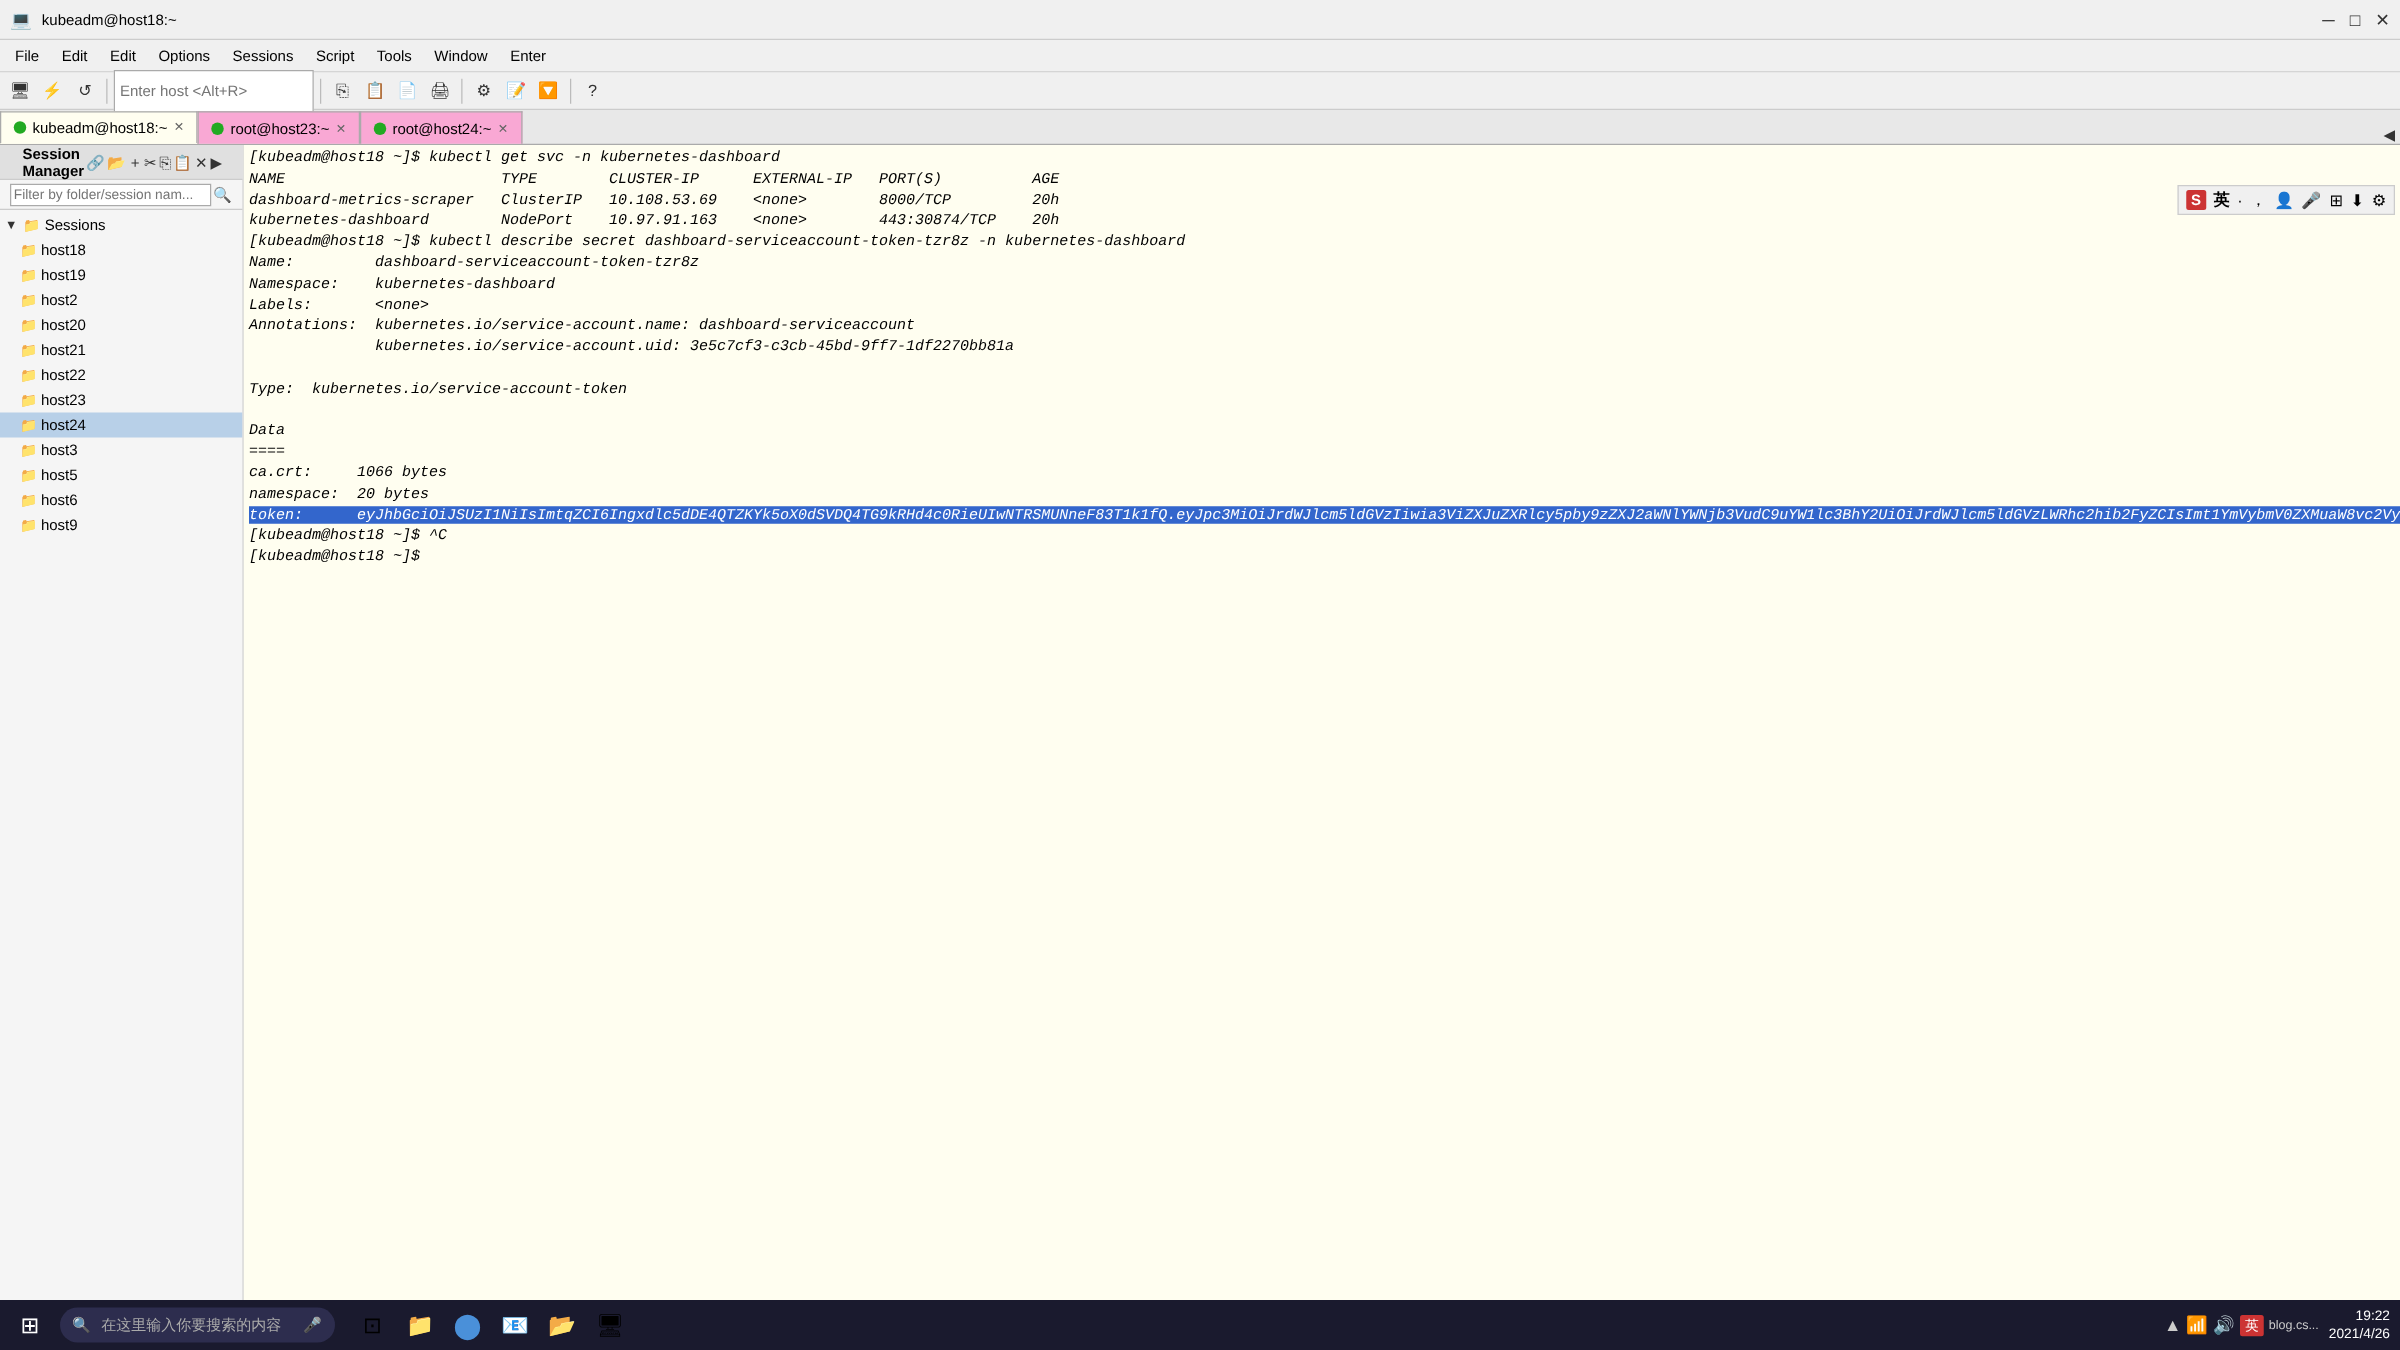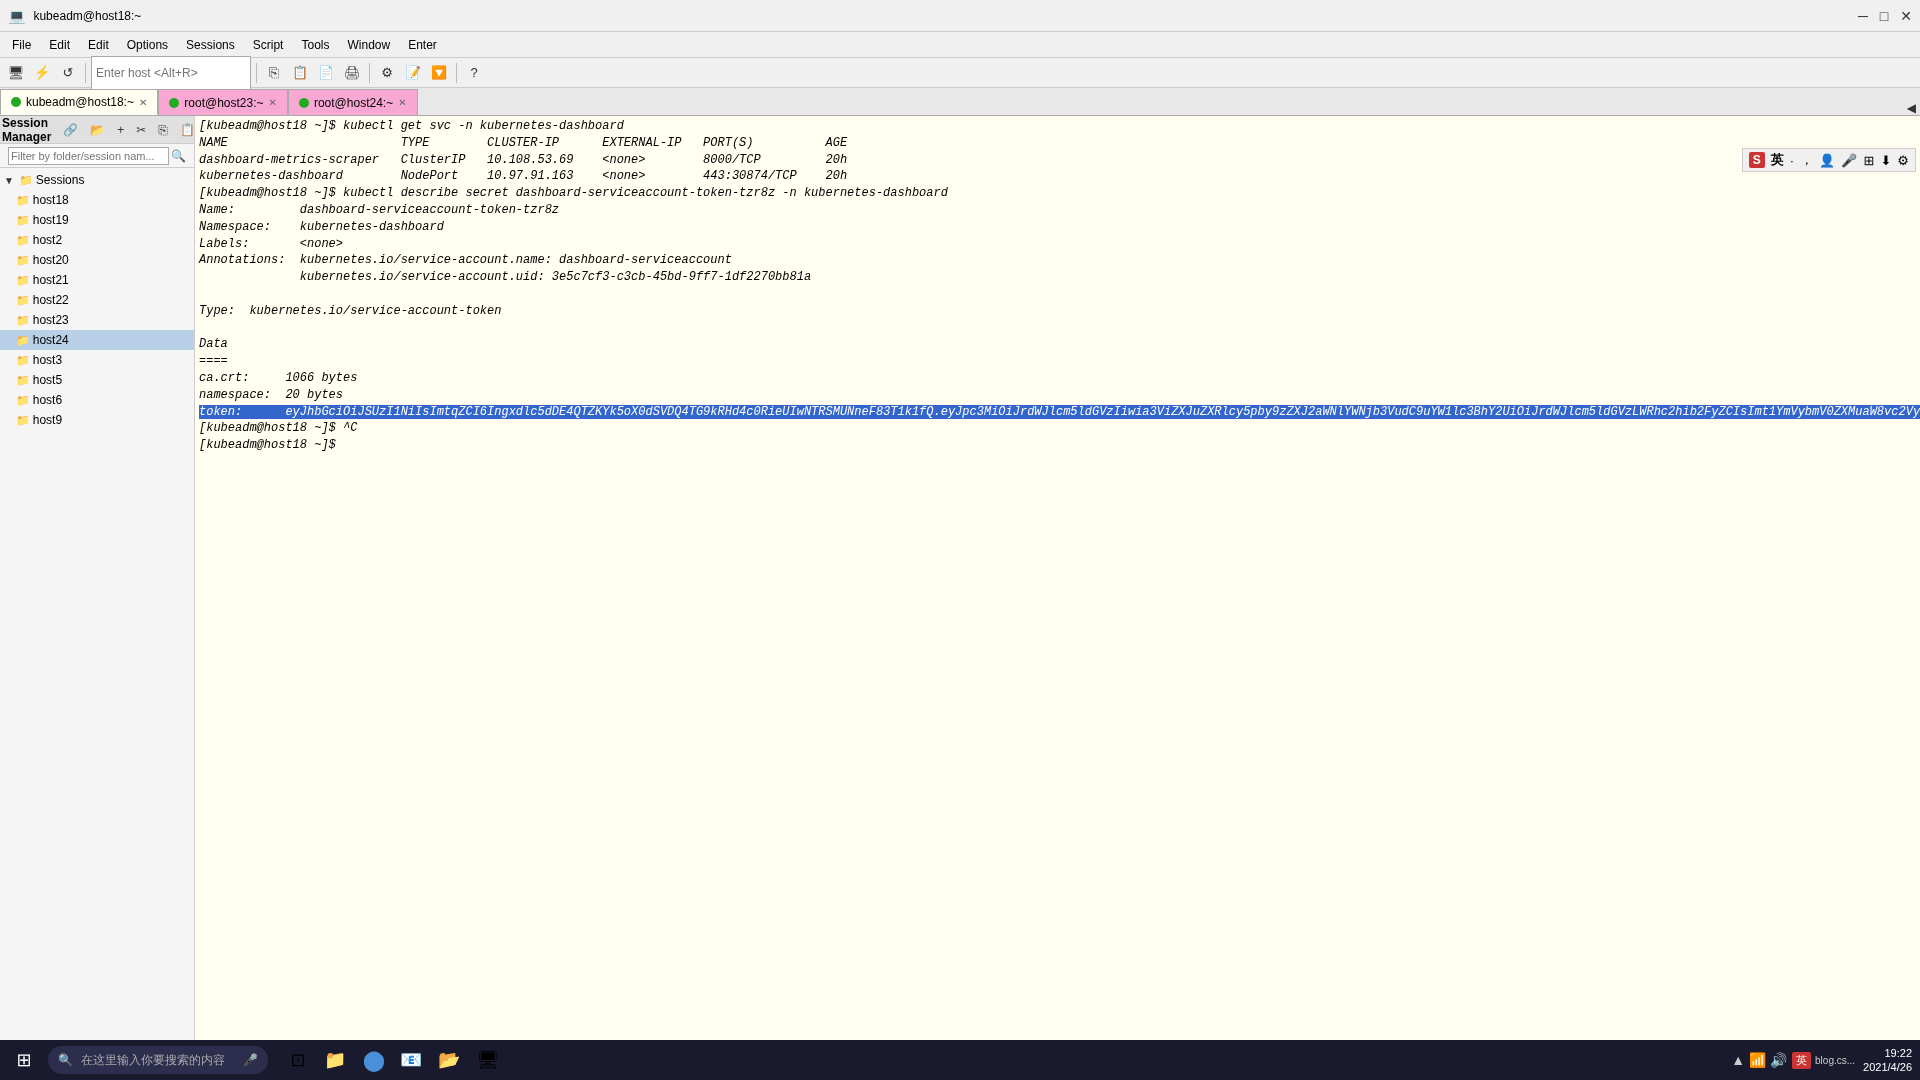--- a/index.html
+++ b/index.html
@@ -107,23 +107,23 @@
       border-right: 1px solid #ccc;
       display: flex;
       flex-direction: column;
       font-size: 12px;
     }
     .sidebar-header {
       height: 28px;
       background: #e0e0e0;
       display: flex;
       align-items: center;
-      padding: 0 0;
+      padding: 0 16px;
       border-bottom: 1px solid #ccc;
-      gap: 12px;
+      gap: 2px;
     }
     .sidebar-title {
       font-size: 12px;
       font-weight: bold;
       flex: 1;
       padding-left: 2px;
     }
     .sidebar-header-btn {
       width: 18px; height: 18px;
       display: flex; align-items: center; justify-content: center;

